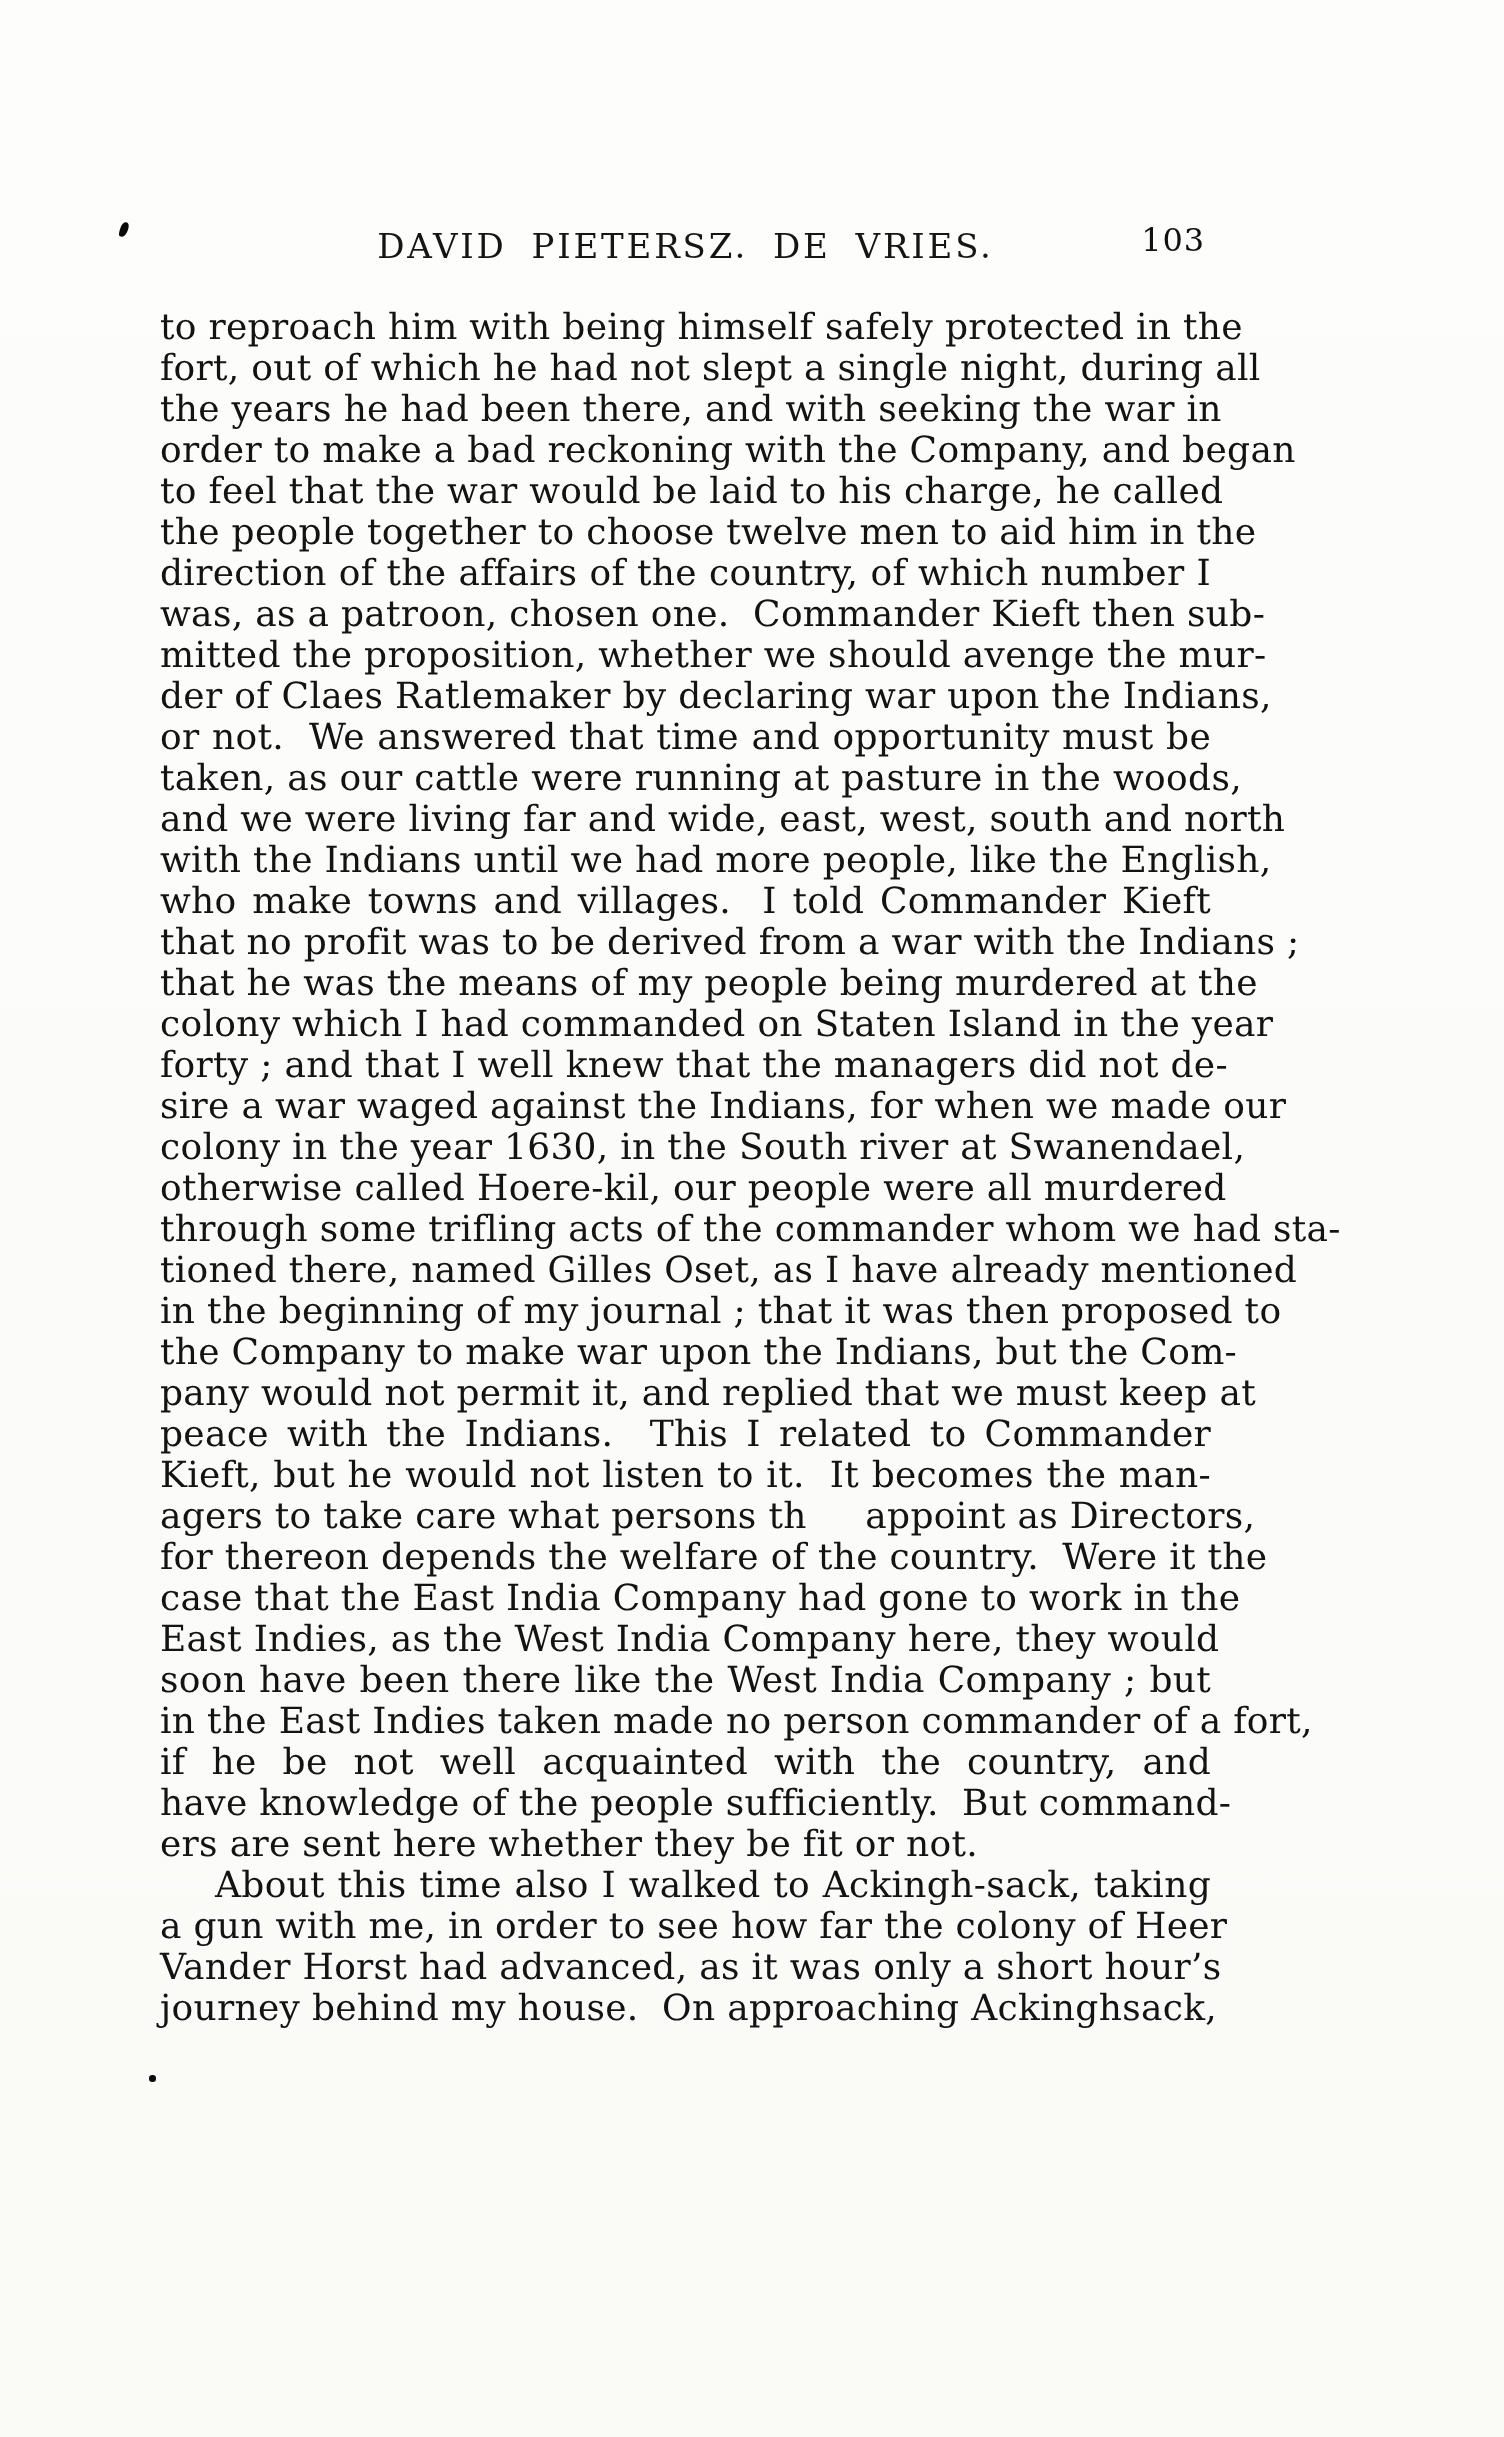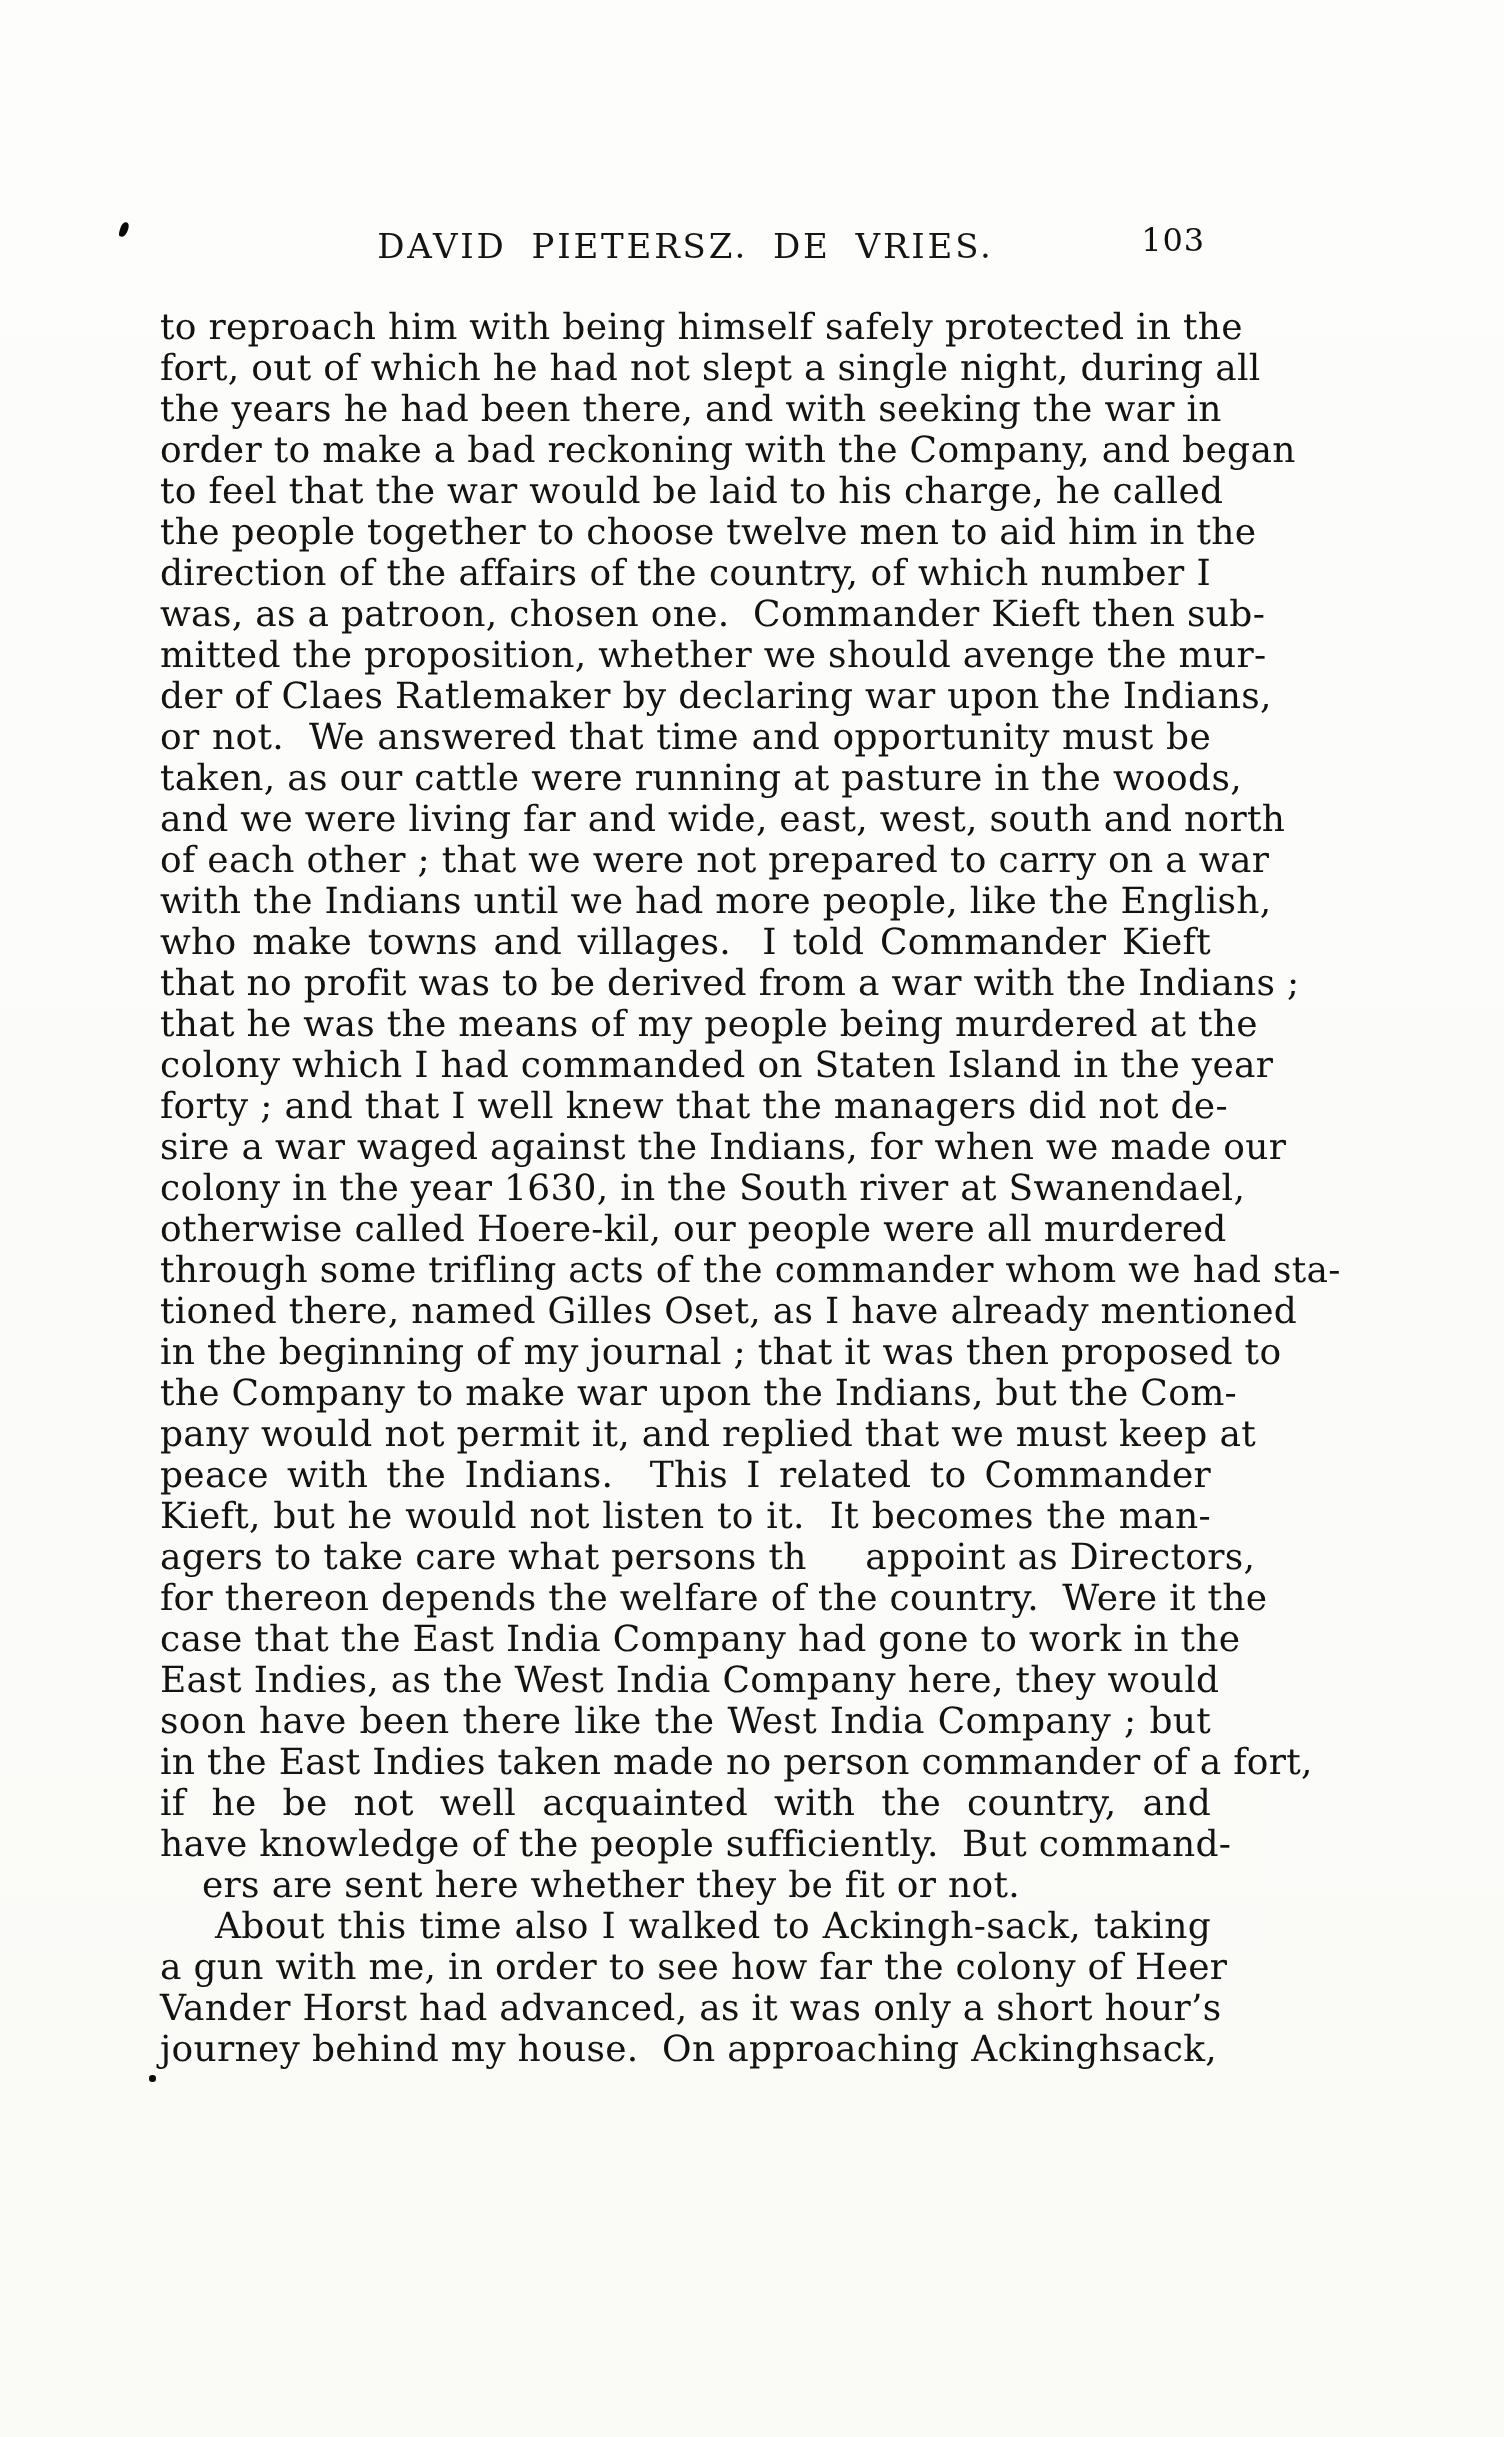--- a/index.html
+++ b/index.html
@@ -55,21 +55,20 @@
     height: 41px;
     white-space: nowrap;
     text-align: justify;
     text-align-last: justify;
     letter-spacing: 0.3px;
     text-rendering: geometricPrecision;
   }
   .line.no-just {
     text-align: left;
     text-align-last: left;
-    margin-left: 42px;
   }
   .line.indent {
     text-indent: 55px;
   }
   .ink-speck {
     position: absolute;
     left: 120px;
     top: 222px;
     width: 7.5px;
     height: 15px;
@@ -106,21 +105,20 @@
       <div class="line">order to make a bad reckoning with the Company, and began</div>
       <div class="line">to feel that the war would be laid to his charge, he called</div>
       <div class="line">the people together to choose twelve men to aid him in the</div>
       <div class="line">direction of the affairs of the country, of which number I</div>
       <div class="line">was, as a patroon, chosen one.&nbsp; Commander Kieft then sub-</div>
       <div class="line">mitted the proposition, whether we should avenge the mur-</div>
       <div class="line">der of Claes Ratlemaker by declaring war upon the Indians,</div>
       <div class="line">or not.&nbsp; We answered that time and opportunity must be</div>
       <div class="line">taken, as our cattle were running at pasture in the woods,</div>
       <div class="line">and we were living far and wide, east, west, south and north</div>
-      <div class="line">of each other ; that we were not prepared to carry on a war</div>
       <div class="line">with the Indians until we had more people, like the English,</div>
       <div class="line">who make towns and villages.&nbsp; I told Commander Kieft</div>
       <div class="line">that no profit was to be derived from a war with the Indians ;</div>
       <div class="line">that he was the means of my people being murdered at the</div>
       <div class="line">colony which I had commanded on Staten Island in the year</div>
       <div class="line">forty ; and that I well knew that the managers did not de-</div>
       <div class="line">sire a war waged against the Indians, for when we made our</div>
       <div class="line">colony in the year 1630, in the South river at Swanendael,</div>
       <div class="line">otherwise called Hoere-kil, our people were all murdered</div>
       <div class="line">through some trifling acts of the commander whom we had sta-</div>

